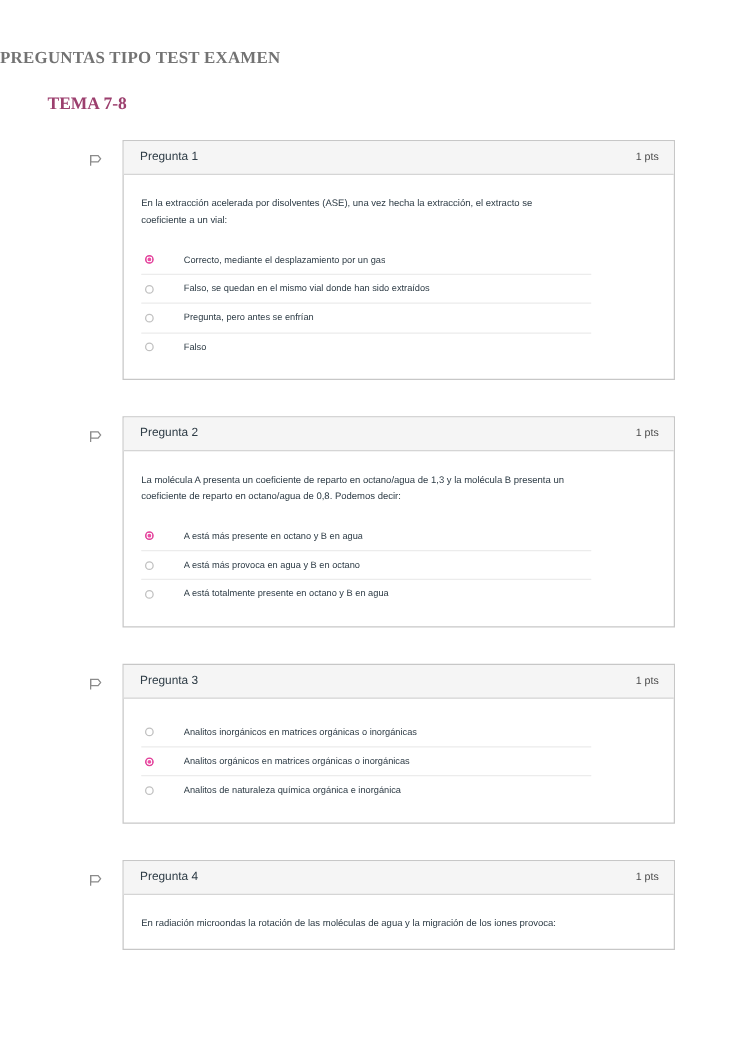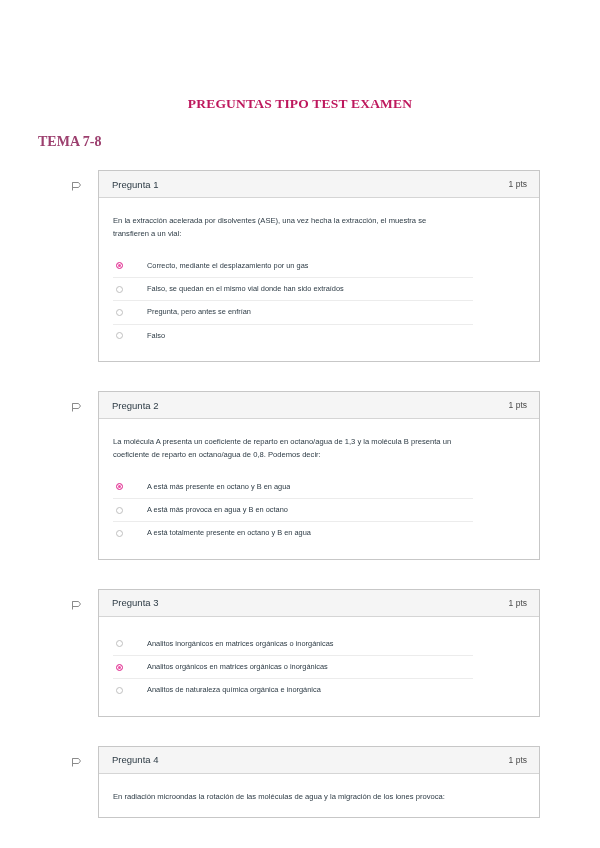--- a/index.html
+++ b/index.html
@@ -14,25 +14,25 @@
     width: 600px; height: 848px;
     overflow: hidden;
     background: #ffffff;
   }
 
   
   .doc-title {
     font-family: "Liberation Serif", serif;
     font-weight: bold;
     font-size: 13.5px;
-    color: #be185d;
-    text-align: center;
+    color: #737373;
+    text-align: left;
     letter-spacing: 0.2px;
     margin: 0;
-    padding-top: 96px;
+    padding-top: 38px;
   }
   .tema-title {
     font-family: "Liberation Serif", serif;
     font-weight: bold;
     font-size: 14px;
     color: #9c3f6e;
     margin: 0;
     padding-left: 38px;
     padding-top: 22px;
   }
@@ -59,21 +59,20 @@
 
   .q-card {
     flex: 1 1 auto;
     border: 1px solid #c7c7c7;
     border-top: 1px solid #c7c7c7;
     background: #ffffff;
     min-width: 0;
   }
   .q-header {
     display: flex;
-    align-items: center;
     justify-content: space-between;
     background: #f5f5f5;
     border-bottom: 1px solid #d5d5d5;
     padding: 7px 12px 7px 13px;
     height: 27px;
   }
   .q-title {
     font-size: 9.5px;
     color: #2d3b45;
     font-weight: normal;
@@ -138,21 +137,21 @@
         <path d="M2.5 2.5 H8.5 L10.5 5 L8.5 7.5 H2.5 Z" fill="none" stroke="#8b8b8b" stroke-width="1"></path>
         <line x1="2.5" y1="2.5" x2="2.5" y2="10.5" stroke="#8b8b8b" stroke-width="1"></line>
       </svg>
     </div>
     <div class="q-card">
       <div class="q-header">
         <span class="q-title">Pregunta 1</span>
         <span class="q-points">1 pts</span>
       </div>
       <div class="q-body">
-        <p class="q-text">En la extracción acelerada por disolventes (ASE), una vez hecha la extracción, el muestra se transfieren a un vial:</p>
+        <p class="q-text">En la extracción acelerada por disolventes (ASE), una vez hecha la extracción, el extracto se coeficiente a un vial:</p>
         <div class="answers">
 
       <div class="answer-row">
         <span class="radio selected"></span>
         <span class="answer-text">Correcto, mediante el desplazamiento por un gas</span>
       </div>
       <div class="answer-row">
         <span class="radio "></span>
         <span class="answer-text">Falso, se quedan en el mismo vial donde han sido extraídos</span>
       </div>

